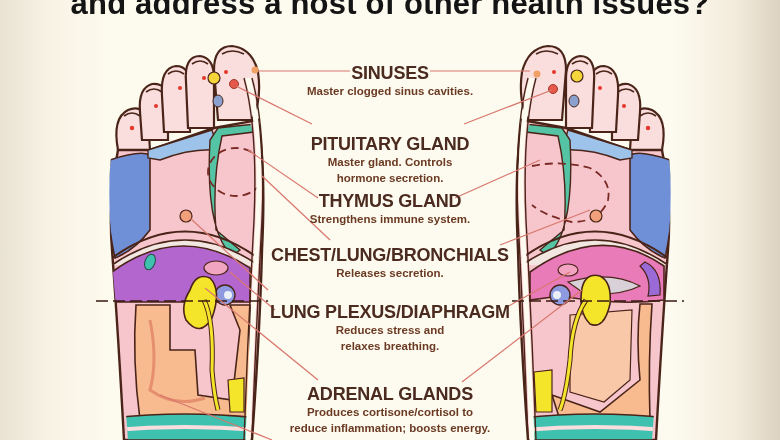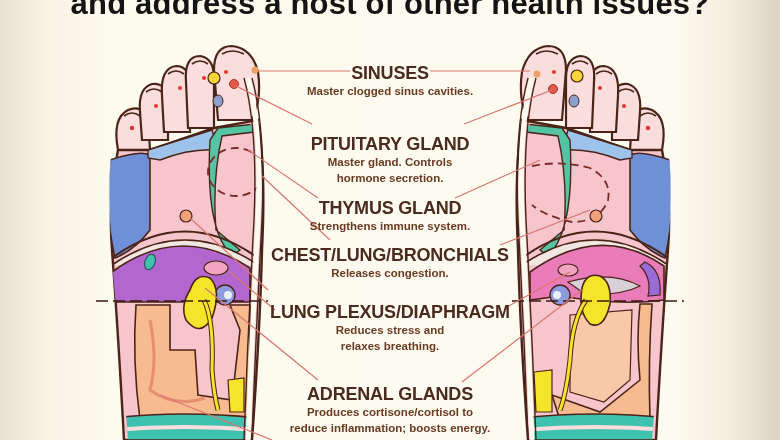--- a/index.html
+++ b/index.html
@@ -196,28 +196,28 @@
   <div class="h">SINUSES</div>
   <div class="d">Master clogged sinus cavities.</div>
 </div>
 
 <div class="lbl" style="top:134px;">
   <div class="h">PITUITARY GLAND</div>
   <div class="d">Master gland. Controls</div>
   <div class="d">hormone secretion.</div>
 </div>
 
-<div class="lbl" style="top:198px;text-align:center;">
+<div class="lbl" style="top:191px;text-align:center;">
   <div class="h">THYMUS GLAND</div>
   <div class="d">Strengthens immune system.</div>
 </div>
 
 <div class="lbl" style="top:245px;">
   <div class="h">CHEST/LUNG/BRONCHIALS</div>
-  <div class="d">Releases congestion.</div>
+  <div class="d">Releases secretion.</div>
 </div>
 
 <div class="lbl" style="top:302px;">
   <div class="h">LUNG PLEXUS/DIAPHRAGM</div>
   <div class="d">Reduces stress and</div>
   <div class="d">relaxes breathing.</div>
 </div>
 
 <div class="lbl" style="top:384px;">
   <div class="h">ADRENAL GLANDS</div>

